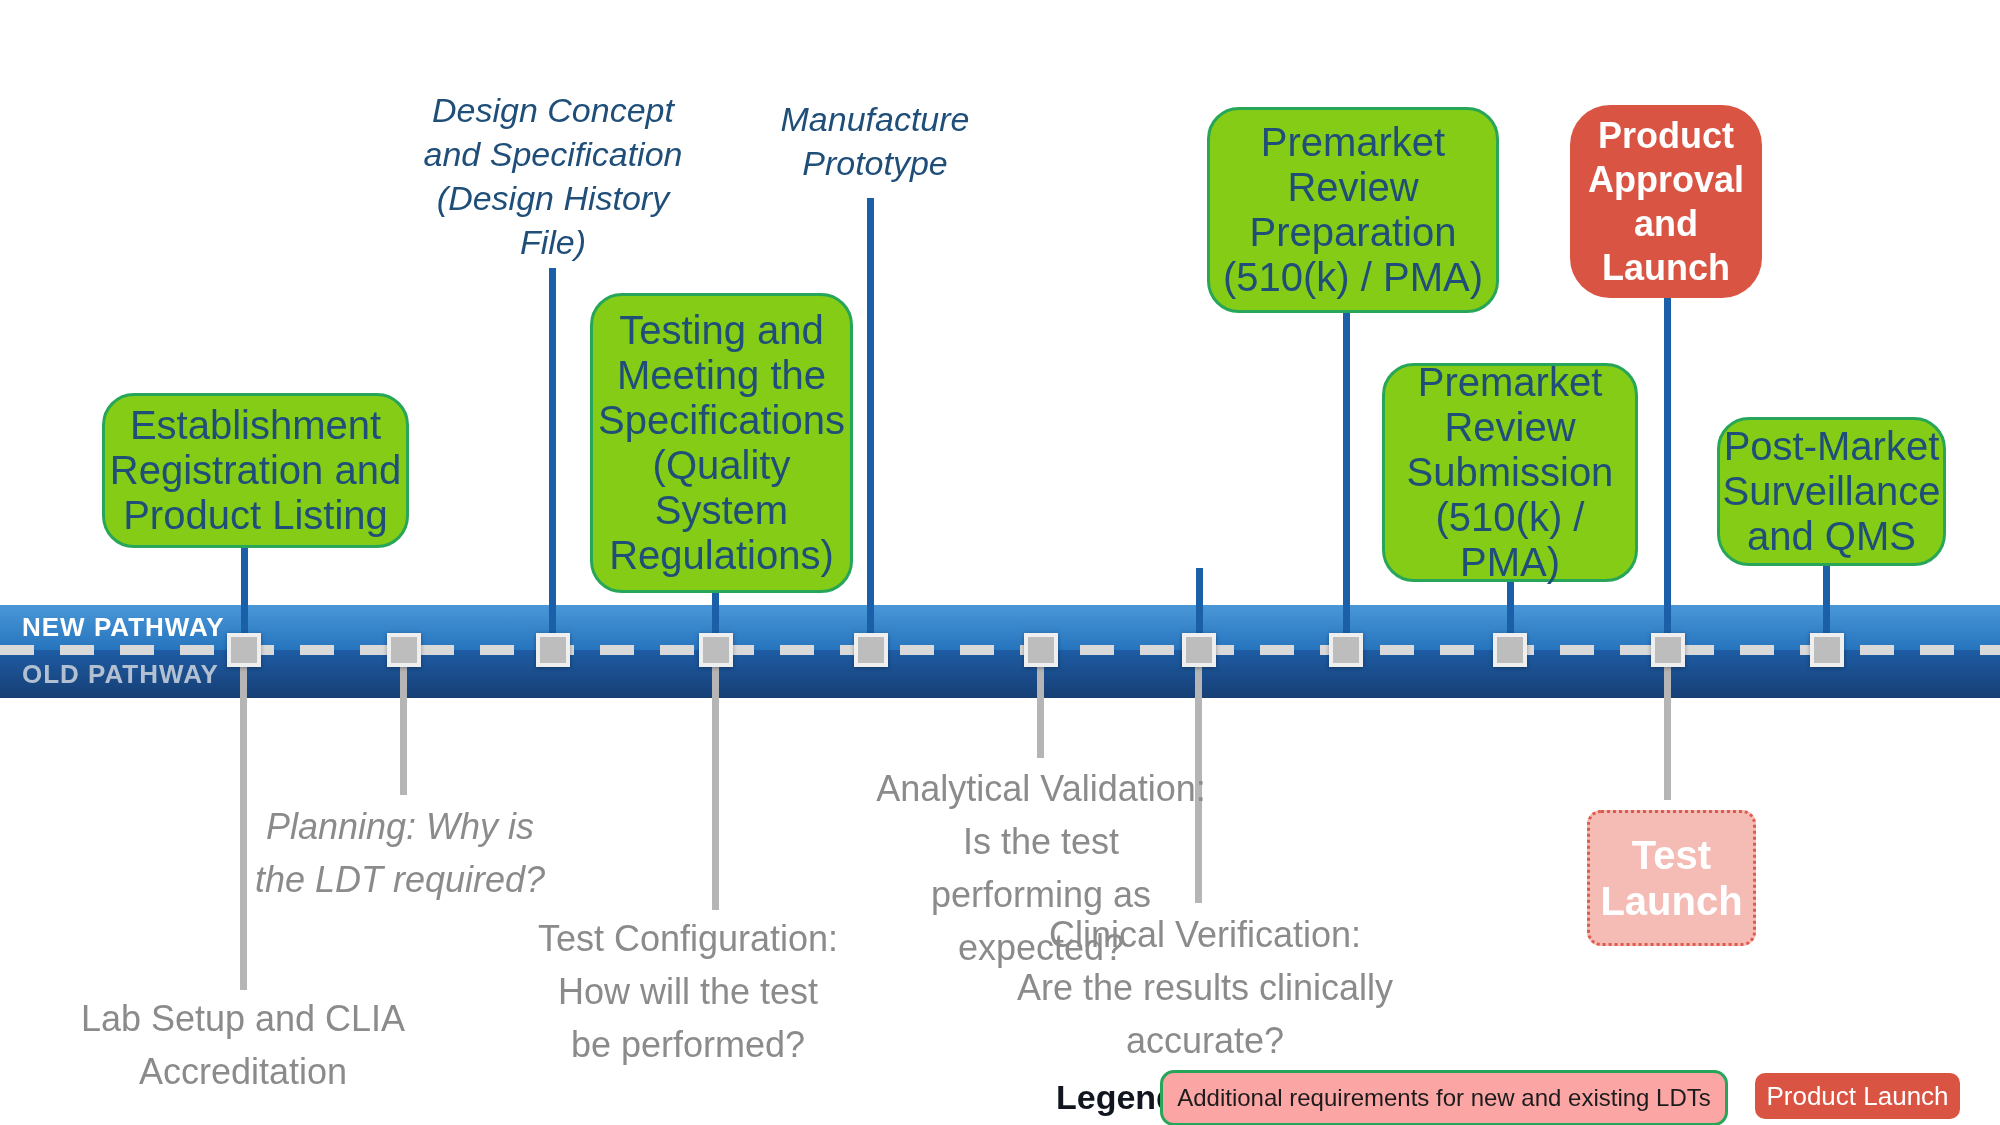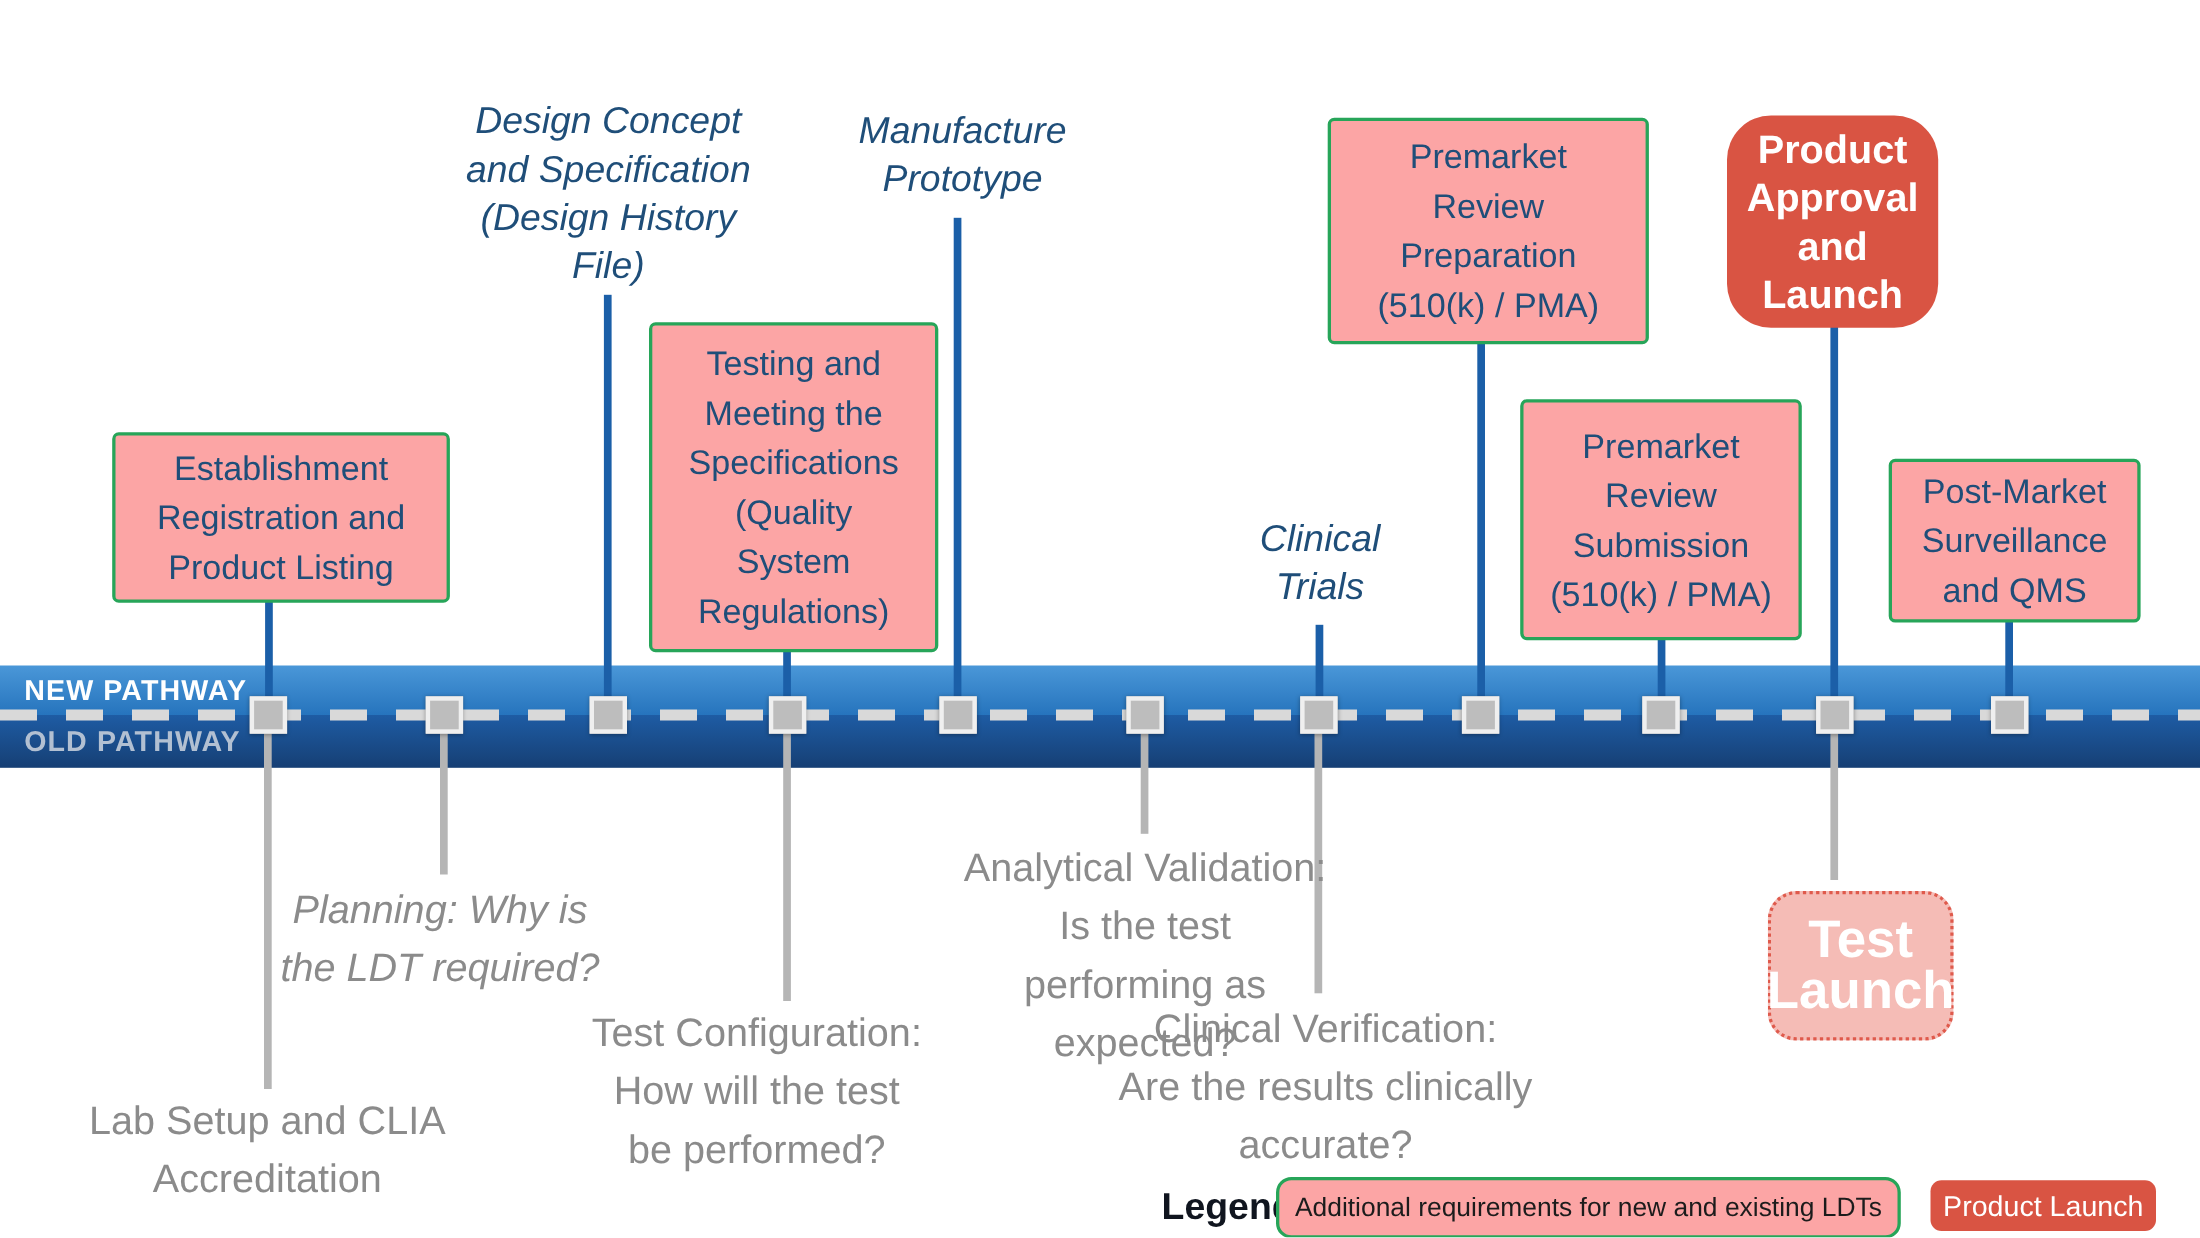--- a/index.html
+++ b/index.html
@@ -48,32 +48,32 @@
   .cb9{left:1823px;top:558px;height:84px}
   .cg1{left:240px;top:655px;height:335px}
   .cg2{left:400px;top:655px;height:140px}
   .cg3{left:712px;top:655px;height:255px}
   .cg4{left:1037px;top:655px;height:103px}
   .cg5{left:1195px;top:655px;height:248px}
   .cg6{left:1664px;top:655px;height:145px}
 
   
   .box{position:absolute;display:flex;align-items:center;justify-content:center;
-    text-align:center;white-space:pre-line;background:#fca5a5;color:var(--blue-text);
-    border:3.5px solid var(--green);border-radius:6px;font-size:31px;line-height:45px;z-index:4;}
+    text-align:center;white-space:pre-line;background:#84cc16;color:var(--blue-text);
+    border:3.5px solid var(--green);border-radius:32px;font-size:40px;line-height:45px;z-index:4;}
   .b-est {left:102px;top:393px;width:301px;height:149px;}
   .b-test{left:590px;top:293px;width:257px;height:294px;}
   .b-prep{left:1207px;top:107px;width:286px;height:200px;}
   .b-sub {left:1382px;top:363px;width:250px;height:213px;}
   .b-post{left:1717px;top:417px;width:223px;height:143px;}
   .b-red{left:1570px;top:105px;width:192px;height:193px;background:var(--red);
     border:none;border-radius:40px;color:#fff;font-weight:bold;font-size:36px;line-height:44px;}
   .b-pink{left:1587px;top:810px;width:163px;height:130px;background:var(--pink-fill);
-    border:3px dotted var(--pink-border);border-radius:26px;color:#fff;font-weight:bold;
-    font-size:48px;line-height:46px;margin-left:20px;}
+    border:3px dotted var(--pink-border);border-radius:14px;color:#fff;font-weight:bold;
+    font-size:40px;line-height:46px;}
 
   
   .plain{position:absolute;transform:translateX(-50%);text-align:center;
     white-space:pre-line;color:var(--blue-text);font-size:34px;line-height:44px;z-index:3;font-style:italic;}
   .t-design{left:553px;top:88px;}
   .t-manu{left:875px;top:97px;}
   .t-clin{left:1200px;top:468px;}
 
   .gray{position:absolute;transform:translateX(-50%);text-align:center;
     white-space:pre-line;color:var(--gray-text);font-size:36px;line-height:53px;z-index:3;}
@@ -141,22 +141,20 @@
 (Design History
 File)</div>
   <div class="box b-test">Testing and
 Meeting the
 Specifications
 (Quality
 System
 Regulations)</div>
   <div class="plain t-manu">Manufacture
 Prototype</div>
-  <div class="plain t-clin">Clinical
-Trials</div>
   <div class="box b-prep">Premarket
 Review
 Preparation
 (510(k) / PMA)</div>
   <div class="box b-sub">Premarket
 Review
 Submission
 (510(k) / PMA)</div>
   <div class="box b-red">Product
 Approval

